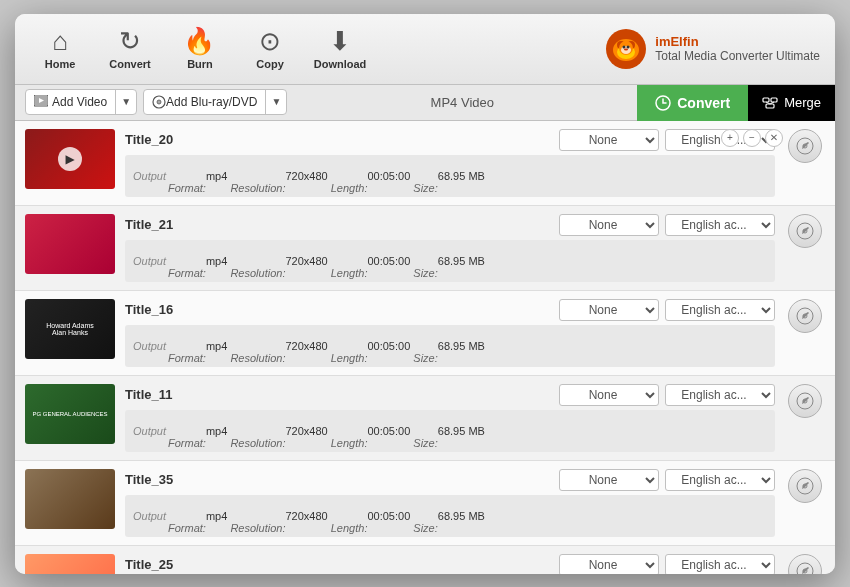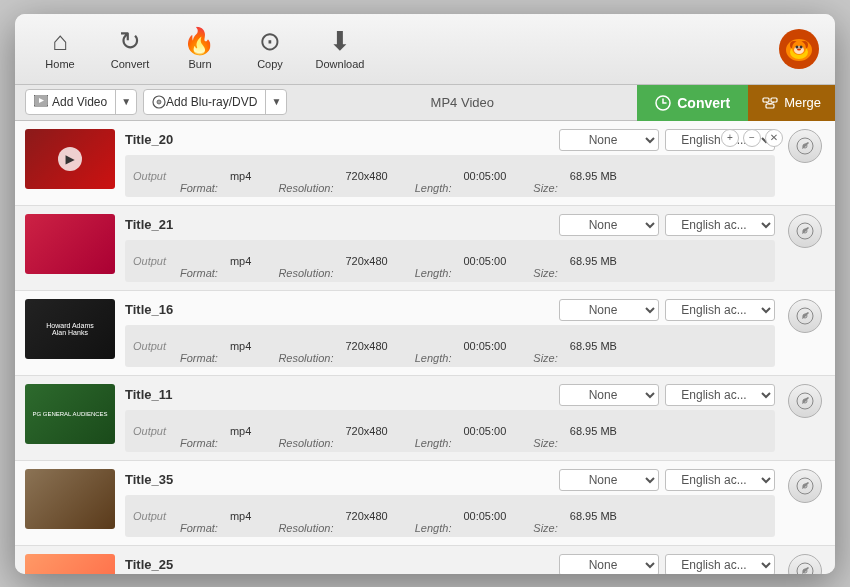--- a/index.html
+++ b/index.html
@@ -78,21 +78,21 @@
       gap: 4px;
     }
     .toolbar-icon {
       font-size: 26px;
       color: #555;
       line-height: 1;
     }
     .toolbar-label {
       font-size: 11px;
       color: #333;
-      font-weight: 400;
+      font-weight: 700;
     }
     .toolbar-logo {
       position: absolute;
       right: 15px;
       top: 50%;
       transform: translateY(-50%);
       display: flex;
       align-items: center;
       gap: 8px;
     }
@@ -199,21 +199,21 @@
       padding: 0 18px;
       height: 36px;
       cursor: pointer;
       font-size: 14px;
       font-weight: 600;
     }
     .action-merge-btn {
       display: flex;
       align-items: center;
       gap: 6px;
-      background: #a16207;
+      background: #000000;
       color: white;
       border: none;
       padding: 0 14px;
       height: 36px;
       cursor: pointer;
       font-size: 13px;
       font-weight: 500;
     }
     
     .content {
@@ -308,21 +308,21 @@
       text-align: center;
     }
     .video-select-audio {
       width: 110px;
     }
     .video-meta {
       font-size: 11px;
       color: #555;
       display: flex;
       align-items: center;
-      gap: 12px;
+      gap: 0;
       background: #e8e8e8;
       padding: 3px 8px;
       border-radius: 3px;
     }
     .meta-label {
       color: #888;
       font-style: italic;
       margin-right: 2px;
     }
     .meta-key {
@@ -411,20 +411,24 @@
         <ellipse cx="21" cy="24" rx="9" ry="7" fill="#ffcc00"></ellipse>
 
         <ellipse cx="16" cy="17" rx="4" ry="4" fill="#cc4400"></ellipse>
         <ellipse cx="26" cy="17" rx="4" ry="4" fill="#cc4400"></ellipse>
         <circle cx="21" cy="20" r="7" fill="#ff8800"></circle>
         <ellipse cx="21" cy="22" rx="5" ry="4" fill="#ffe0c0"></ellipse>
         <circle cx="19" cy="19" r="1.5" fill="#333"></circle>
         <circle cx="23" cy="19" r="1.5" fill="#333"></circle>
         <ellipse cx="21" cy="21.5" rx="2" ry="1" fill="#cc3300"></ellipse>
       </svg>
+      <div class="logo-text">
+        <span class="logo-brand">imElfin</span>
+        <span class="logo-product">Total Media Converter Ultimate</span>
+      </div>
     </div>
   </div>
 
   <div class="actionbar">
     <div class="action-add-video">
       <div class="action-add-video-main">
         <svg width="14" height="14" viewBox="0 0 14 14">
           <rect x="0" y="0" width="14" height="11" rx="1" fill="none" stroke="#555" stroke-width="1.2"></rect>
           <rect x="1" y="1" width="12" height="9" fill="#aaa"></rect>
           <polygon points="5,3 5,8 10,5.5" fill="white"></polygon>

